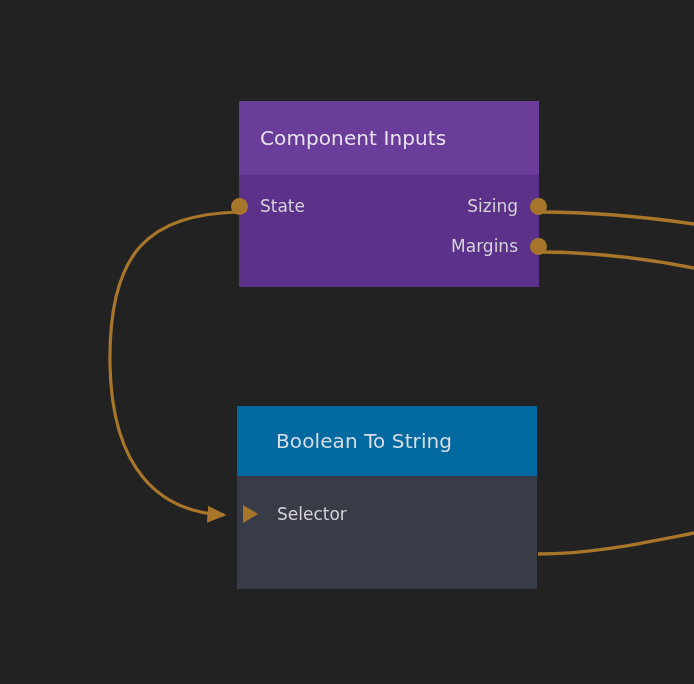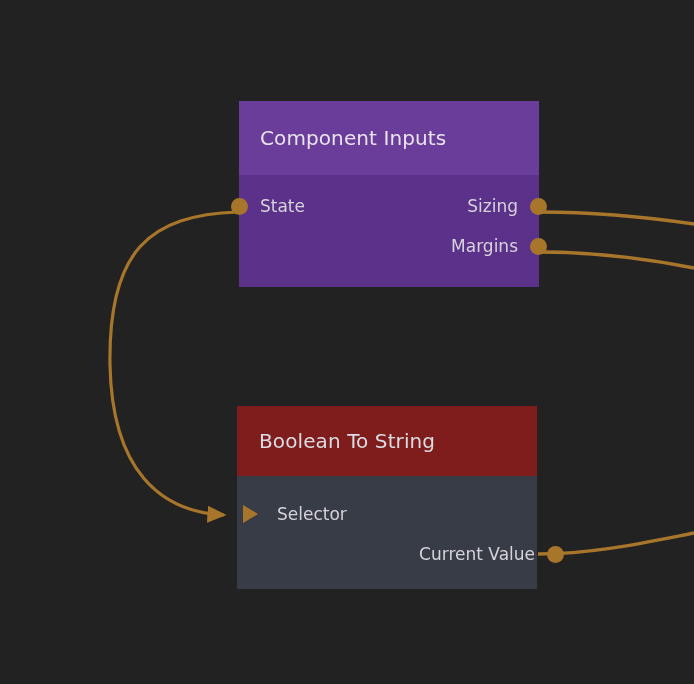--- a/index.html
+++ b/index.html
@@ -110,22 +110,22 @@
   
   #node-boolean-to-string {
     left: 237px;
     top: 406px;
     width: 300px;
     height: 183px;
     background: #383c47;
   }
   #node-boolean-to-string .node-header {
     height: 70px;
-    padding-left: 22px;
-    background: #7f1d1d;
+    padding-left: 39px;
+    background: #0369a1;
   }
   #node-boolean-to-string .node-title { color: #dadde3; }
   #node-boolean-to-string .node-body {
     height: 113px;
     width: 100%;
     margin-left: 19px;
   }
 </style>
 </head>
 <body>
@@ -176,21 +176,17 @@
     <div class="node-header">
       <span class="node-title">Boolean To String</span>
     </div>
     <div class="node-body">
 
       <div class="port-row in" style="top:24px;">
         <span class="port-arrow"></span>
         <span class="port-label">Selector</span>
       </div>
 
-      <div class="port-row out" style="top:64px;">
-        <span class="port-label">Current Value</span>
-        <span class="port-dot right"></span>
-      </div>
 
     </div>
   </div>
 
 </div>
 
 </body></html>

